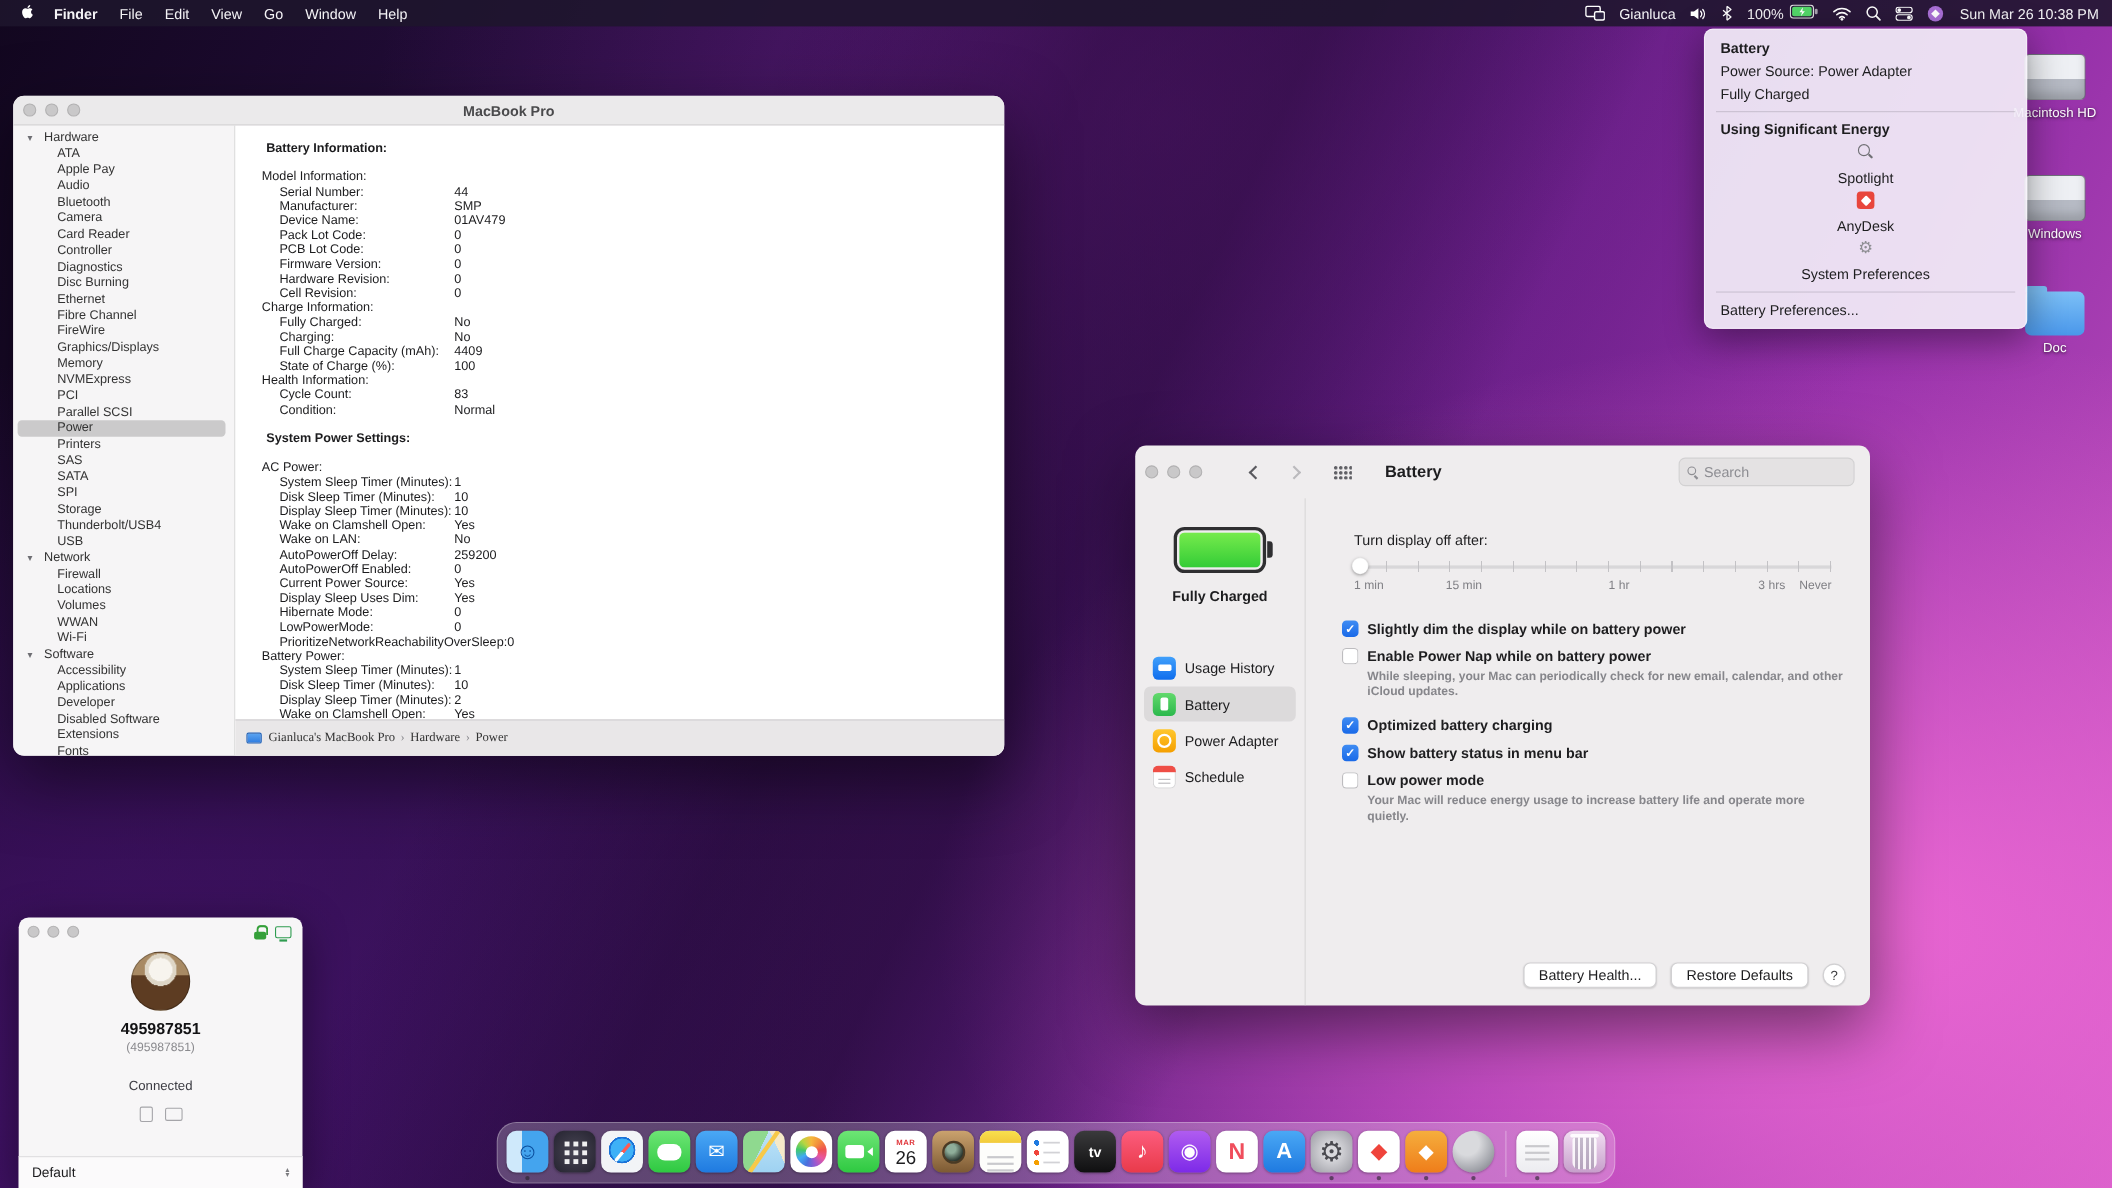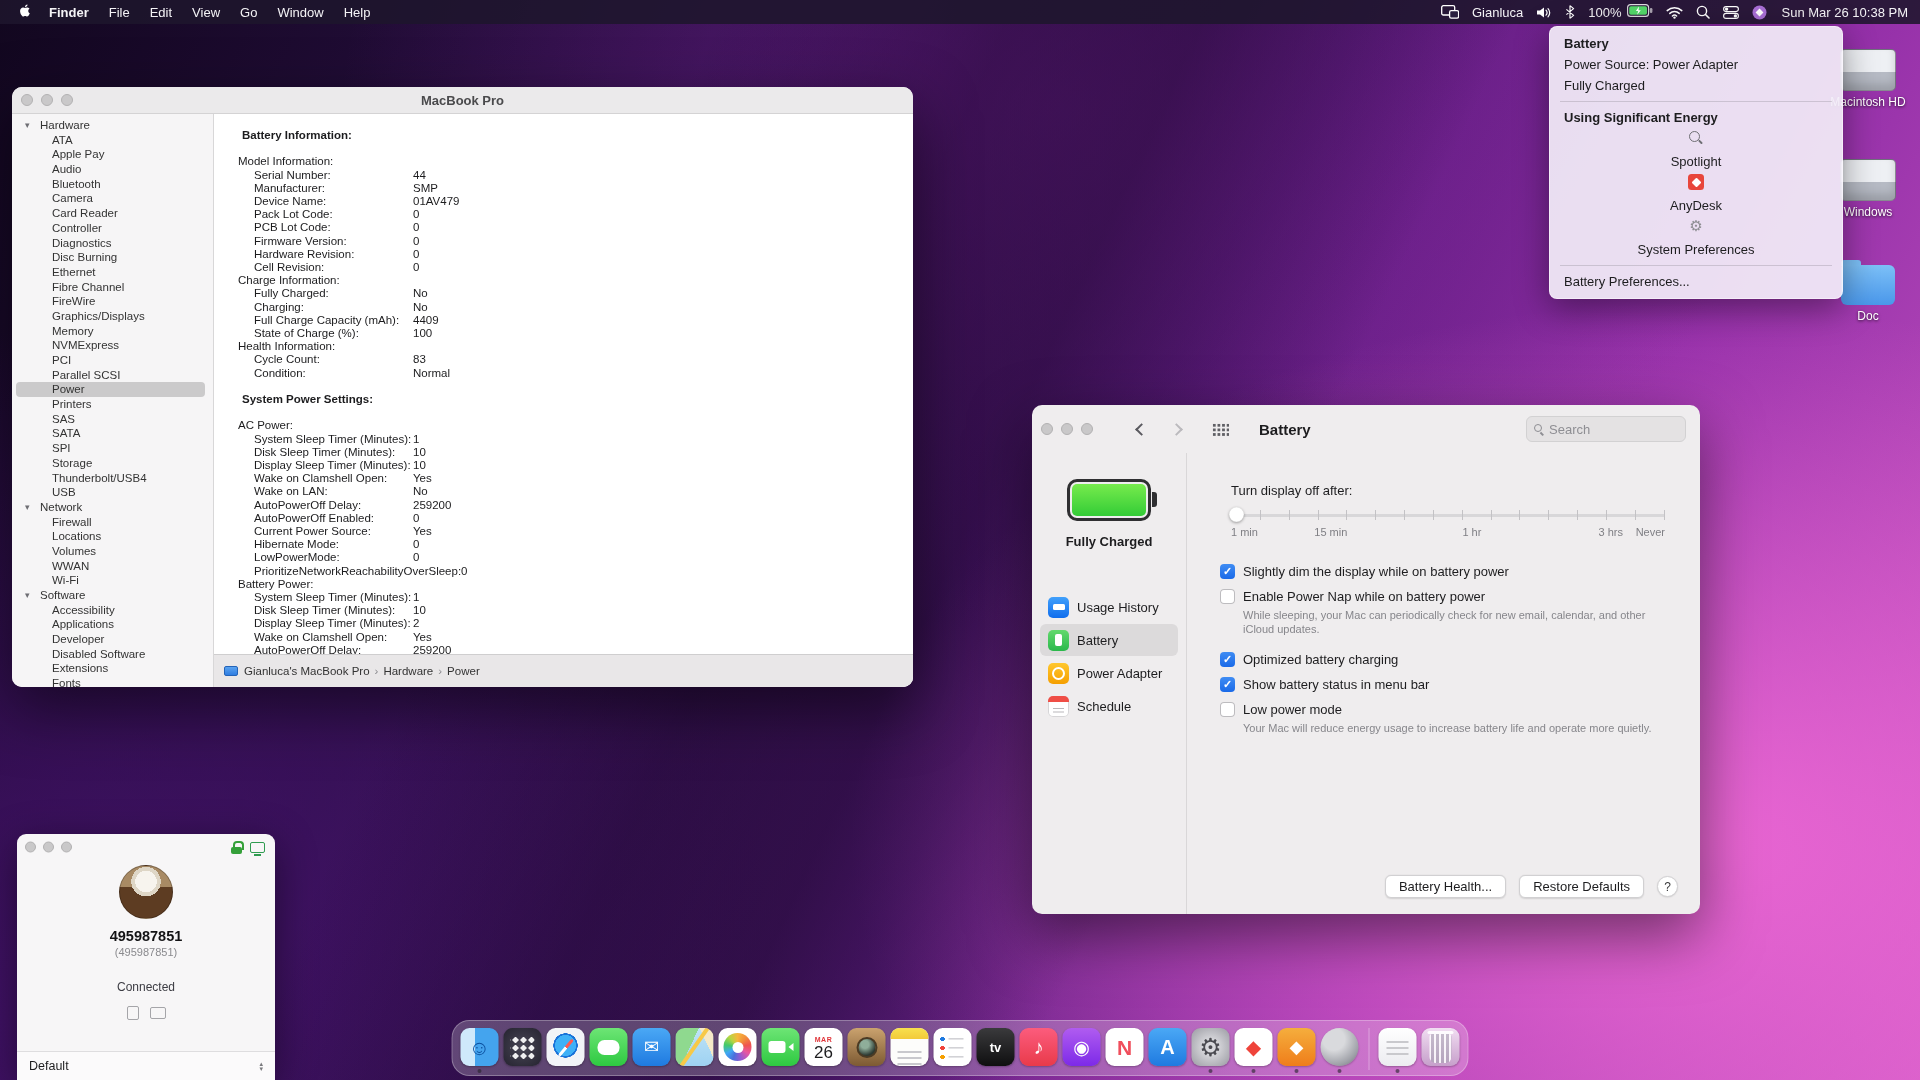--- a/index.html
+++ b/index.html
@@ -65,21 +65,21 @@
   .si-row.it { padding-left:40px; }
   .si-row.it.sel { background:#cbcacb; border-radius:4px; margin:0 8px 0 4px; padding-left:36px; }
   .si-main { flex:1; min-width:0; display:flex; flex-direction:column; background:#fff; }
   .si-content { flex:1; overflow:hidden; padding:15px 0 0 15px; font-size:11.5px; color:#1c1c1e; }
   .si-line { min-height:13.2px; line-height:13.2px; white-space:nowrap;padding-left:13px; }
   .si-line.h .t { font-weight:700; }
   .si-line.g { padding-left:9px; }
   .si-line.r { padding-left:25px; }
   .si-line.r .t { display:inline-block; min-width:159px; }
   .si-pathbar { height:26px; flex-shrink:0; background:#e9e7e8; border-top:1px solid #cfcecf;
-    display:flex; align-items:center; padding:16px 10px; gap:6px; font-size:11.5px; color:#333; }
+    display:flex; align-items:center; padding:16px 10px; gap:6px; font-size:11.5px; color:#333;font-family:Liberation Serif, serif; }
   .si-comp-icon { width:14px; height:10px; background:linear-gradient(#5aa3f0,#2f7de1); border-radius:2px; border:1px solid #2363b8; }
   .si-crumbs { display:flex; align-items:center; gap:5px; }
   .crumbpart.sep { color:#8a8a8e; }
 
   
   .bp-window { position:absolute; left:1032px; top:405px; width:668px; height:509px; z-index:20;
     border-radius:10px; background:#efedee; box-shadow:0 22px 60px rgba(0,0,0,.5); overflow:hidden; }
   .bp-titlebar { height:48px; display:flex; align-items:center; position:relative; padding:0 14px 0 78px; }
   .bp-nav { width:12px; height:12px; position:relative; margin-left:26px; }
   .bp-nav:first-of-type { margin-left:24px; }
@@ -131,21 +131,21 @@
       linear-gradient(#d8d7d9 0 0) 0 50%/100% 3px no-repeat; }
   .bp-thumb { position:absolute; left:-2px; top:-3px; width:15px; height:15px; border-radius:50%;
     background:#fff; box-shadow:0 1px 3px rgba(0,0,0,.35), inset 0 0 0 .5px rgba(0,0,0,.08); }
   .bp-tick-labels { position:relative; width:434px; height:15px; margin-top:6px; font-size:11px; color:#7f7f84; }
   .bp-tick-labels span { position:absolute; white-space:nowrap; }
   .bp-tick-labels span:nth-of-type(1) { left:0; }
   .bp-tick-labels span:nth-of-type(2) { left:23%; transform:translateX(-50%); }
   .bp-tick-labels span:nth-of-type(3) { left:55.5%; transform:translateX(-50%); }
   .bp-tick-labels span:nth-of-type(4) { left:87.5%; transform:translateX(-50%); }
   .bp-tick-labels span:nth-of-type(5) { right:0; }
-  .bp-checks { margin:22px 0 0 -11px; }
+  .bp-checks { margin:22px 0 0 -11px;font-weight:bold; }
   .bp-check-row { display:flex; align-items:flex-start; gap:8px; margin-bottom:8px; }
   .cb { width:15px; height:15px; border-radius:4px; flex-shrink:0; margin-top:1px; background:#fff;
     box-shadow:inset 0 0 0 1px #bdbcbf; display:flex; align-items:center; justify-content:center; }
   .bp-check-row.on .cb { background:linear-gradient(#3f8cf3,#1a6ae8); box-shadow:none; }
   .bp-check-row.on .cb::after { content:"✓"; color:#fff; font-size:11px; font-weight:bold; }
   .cb-label { line-height:17px; }
   .cb-desc { font-size:11px; line-height:14px; color:#86868b; max-width:470px; margin:3px 0 7px; }
   .bp-buttons { position:absolute; right:22px; bottom:16px; display:flex; align-items:center; gap:13px; }
   .bp-btn { background:#fff; border:1px solid #d1d0d2; border-radius:6px; padding:3px 13px; font-size:13px;
     color:#1d1d1f; font-family:"Liberation Sans",sans-serif; box-shadow:0 .5px 1.5px rgba(0,0,0,.12); }
@@ -577,20 +577,21 @@
           <div class="si-line r"><span class="t">Wake on Clamshell Open:</span><span class="v">Yes</span></div>
 
           <div class="si-line r"><span class="t">Wake on LAN:</span><span class="v">No</span></div>
 
           <div class="si-line r"><span class="t">AutoPowerOff Delay:</span><span class="v">259200</span></div>
 
           <div class="si-line r"><span class="t">AutoPowerOff Enabled:</span><span class="v">0</span></div>
 
           <div class="si-line r"><span class="t">Current Power Source:</span><span class="v">Yes</span></div>
 
+          <div class="si-line r"><span class="t">Display Sleep Uses Dim:</span><span class="v">Yes</span></div>
 
           <div class="si-line r"><span class="t">Hibernate Mode:</span><span class="v">0</span></div>
 
           <div class="si-line r"><span class="t">LowPowerMode:</span><span class="v">0</span></div>
 
           <div class="si-line r"><span class="t">PrioritizeNetworkReachabilityOverSleep:</span><span class="v">0</span></div>
 
           <div class="si-line g"><span class="t">Battery Power:</span><span class="v"></span></div>
 
           <div class="si-line r"><span class="t">System Sleep Timer (Minutes):</span><span class="v">1</span></div>

